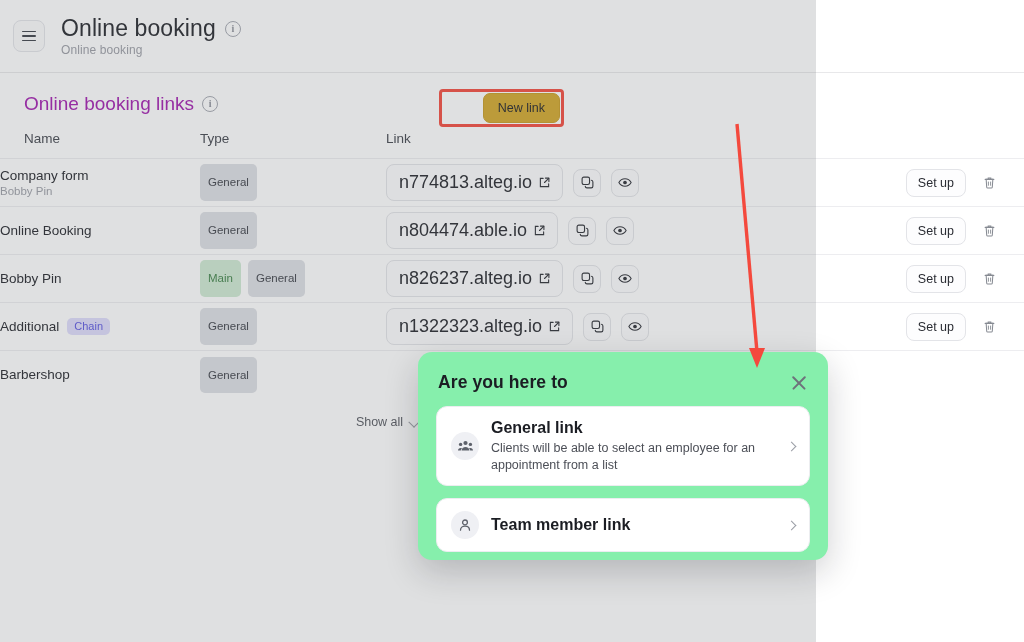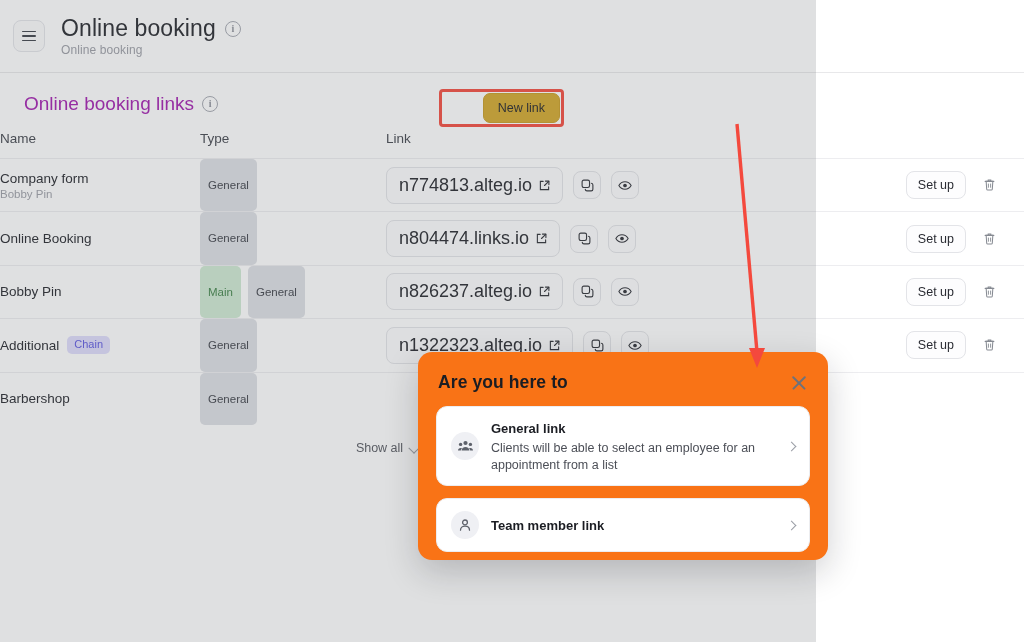--- a/index.html
+++ b/index.html
@@ -55,31 +55,31 @@
     position: absolute; left: -4px; top: -4px; right: -4px; bottom: -4px;
     border: 3px solid #f4493d; border-radius: 4px; pointer-events: none;
   }
 
   
   table.links { width: 100%; border-collapse: collapse; margin-top: 16px; table-layout: fixed; }
   table.links th {
     text-align: left; font-size: 13.5px; font-weight: 400; color: #41444c;
     padding: 0 0 12px 0; border-bottom: 1px solid #ededf0;
   }
-  table.links th.c-name  { width: 200px; }
+  table.links th.c-name  { width: 200px; padding-left: 24px; }
   table.links th.c-type  { width: 186px; }
   table.links th.c-link  { width: 638px; }
   table.links td { border-bottom: 1px solid #ededf0; vertical-align: middle; padding: 0; height: 48px; }
   table.links tr:last-child td { border-bottom: none; }
   td.c-name { padding-left: 24px; }
 
   .rowname { font-size: 13.5px; color: #23252b; display: flex; align-items: center; gap: 8px; }
   .rowsub { font-size: 11.5px; color: #9c9ea6; margin-top: 2px; }
 
-  .badge { display: inline-block; font-size: 11.5px; padding: 19px 8px; border-radius: 5px; line-height: 1.25; }
+  .badge { display: inline-block; font-size: 11.5px; padding: 11px 8px; border-radius: 5px; line-height: 1.25; }
   .badge-general { background: #dddfe4; color: #3d4048; }
   .badge-main { background: #cfe9d2; color: #3f8348; }
   .badge-chain { background: #dedcfb; color: #5b55e0; font-size: 11px; padding: 2px 7px; }
   .badges { display: flex; align-items: center; gap: 7px; }
 
   .link-cell { display: flex; align-items: center; gap: 10px; }
   .link-pill {
     display: inline-flex; align-items: center; gap: 7px;
     border: 1px solid #e3e4e8; border-radius: 8px; background: #fdfdfe;
     padding: 7px 12px; font-size: 18px; color: #23252b; min-width: 140px;
@@ -97,38 +97,38 @@
   .right-actions { display: flex; align-items: center; gap: 12px; padding-right: 24px; justify-content: flex-end; }
 
   .showall-row { display: flex; justify-content: center; align-items: center; margin-top: 16px; margin-right: 250px; }
   .showall { display: inline-flex; align-items: flex-end; gap: 7px; font-size: 12.5px; color: #55585f; }
   .chev-d { width: 8px; height: 8px; border-right: 1.4px solid #9b9ea6; border-bottom: 1.4px solid #9b9ea6; transform: rotate(45deg) translate(-2px,-2px); }
 
   
   .scrim { position: absolute; inset: 0; background: rgba(108,112,120,0.22); }
   .modal {
     position: absolute; left: 418px; top: 352px; width: 410px; height: 208px;
-    background: #f97316; border-radius: 14px; box-shadow: 0 12px 34px rgba(20,22,28,.20);
+    background: #86efac; border-radius: 14px; box-shadow: 0 12px 34px rgba(20,22,28,.20);
     padding: 18px 18px 20px 18px;
   }
   .modal-head { display: flex; align-items: flex-start; justify-content: space-between; padding: 2px 0 0 0; }
   .modal-title { font-size: 17.5px; font-weight: 700; color: #1b1d23; letter-spacing: .1px; padding-left: 2px; }
   .close-x { width: 22px; height: 22px; position: relative; }
   .close-x i { position: absolute; left: 2px; top: 10px; width: 18px; height: 1.6px; background: #6e727b; border-radius: 1px; }
   .close-x i:first-child { transform: rotate(45deg); }
   .close-x i:last-child { transform: rotate(-45deg); }
 
   .opt {
     display: flex; align-items: center; gap: 12px;
     border: 1px solid #ecedf0; border-radius: 11px; background: #fff;
     padding: 12px 14px; margin-top: 12px;
   }
   .opt-ico { width: 28px; height: 28px; border-radius: 50%; background: #eff0f4; display: flex; align-items: center; justify-content: center; flex: 0 0 auto; }
   .opt-text { flex: 1 1 auto; min-width: 0; }
-  .opt-title { font-size: 13px; font-weight: 700; color: #1b1d23; }
+  .opt-title { font-size: 16px; font-weight: 700; color: #1b1d23; }
   .opt-desc { font-size: 12.5px; color: #4c4f57; margin-top: 3px; line-height: 1.33; }
   .chev-r { width: 7px; height: 7px; border-right: 1.5px solid #9a9da5; border-top: 1.5px solid #9a9da5; transform: rotate(45deg); flex: 0 0 auto; margin-left: 6px; }
 
   .arrow-svg { position: absolute; left: 0; top: 0; width: 1024px; height: 642px; pointer-events: none; }
 </style>
 </head>
 <body>
 
 <div id="root">
 
@@ -222,21 +222,21 @@
             </td>
             <td>
               <div class="badges">
                 <span class="badge badge-general">General</span>
               </div>
             </td>
             <td>
               <div style="display:flex;align-items:center;width:100%">
                 <div class="link-cell">
                   <span class="link-pill">
-                    <span>n804474.links.io</span>
+                    <span>n804474.able.io</span>
                     <span><svg width="11" height="11" viewBox="0 0 12 12" fill="none">
                         <path d="M4.5 1.5H1.5v9h9v-3" stroke="#2a2c33" stroke-width="1.2" stroke-linecap="round"></path>
                         <path d="M7 1.2h3.8V5" stroke="#2a2c33" stroke-width="1.2" stroke-linecap="round" stroke-linejoin="round"></path>
                         <path d="M10.6 1.4 6 6" stroke="#2a2c33" stroke-width="1.2" stroke-linecap="round"></path>
                       </svg></span>
                   </span>
                   <span class="icon-btn">
                     <svg width="13" height="13" viewBox="0 0 14 14" fill="none">
                       <rect x="1.2" y="1.2" width="8" height="8" rx="1.8" stroke="#2a2c33" stroke-width="1.2"></rect>
                       <path d="M4.6 11.2a1.8 1.8 0 0 0 1.8 1.6h4.6a1.8 1.8 0 0 0 1.8-1.8V6.4a1.8 1.8 0 0 0-1.6-1.8" stroke="#2a2c33" stroke-width="1.2" stroke-linecap="round"></path>

